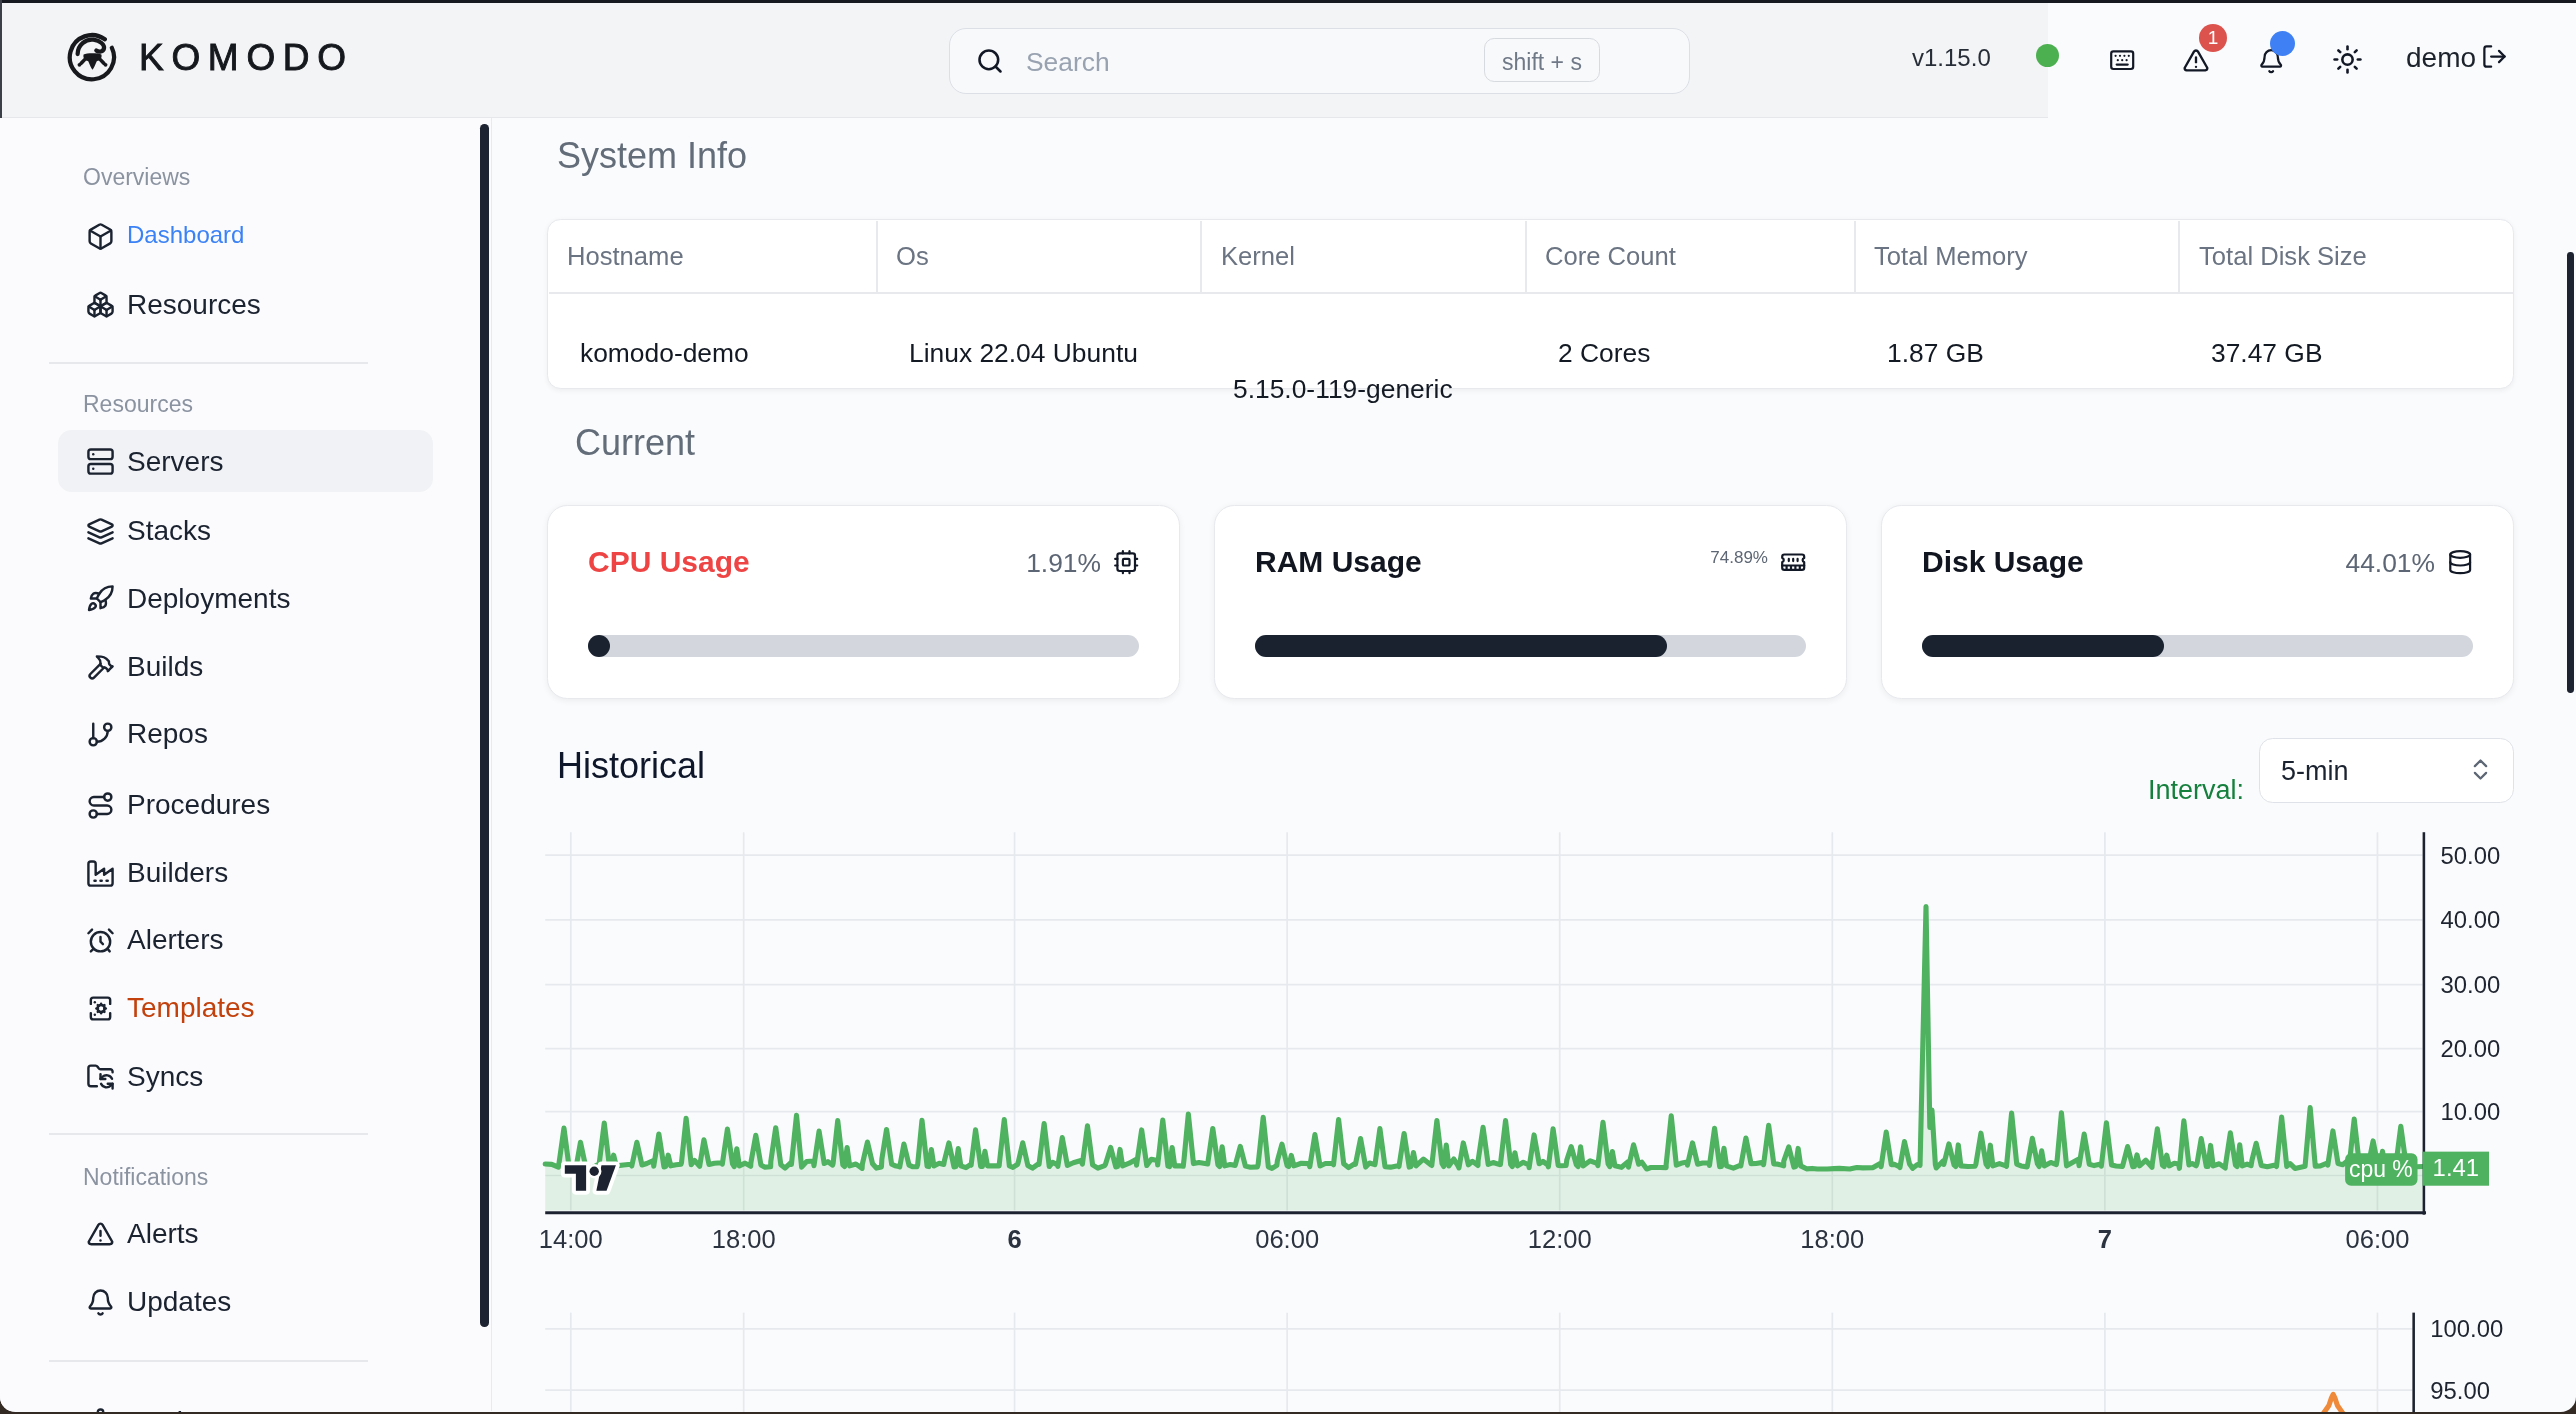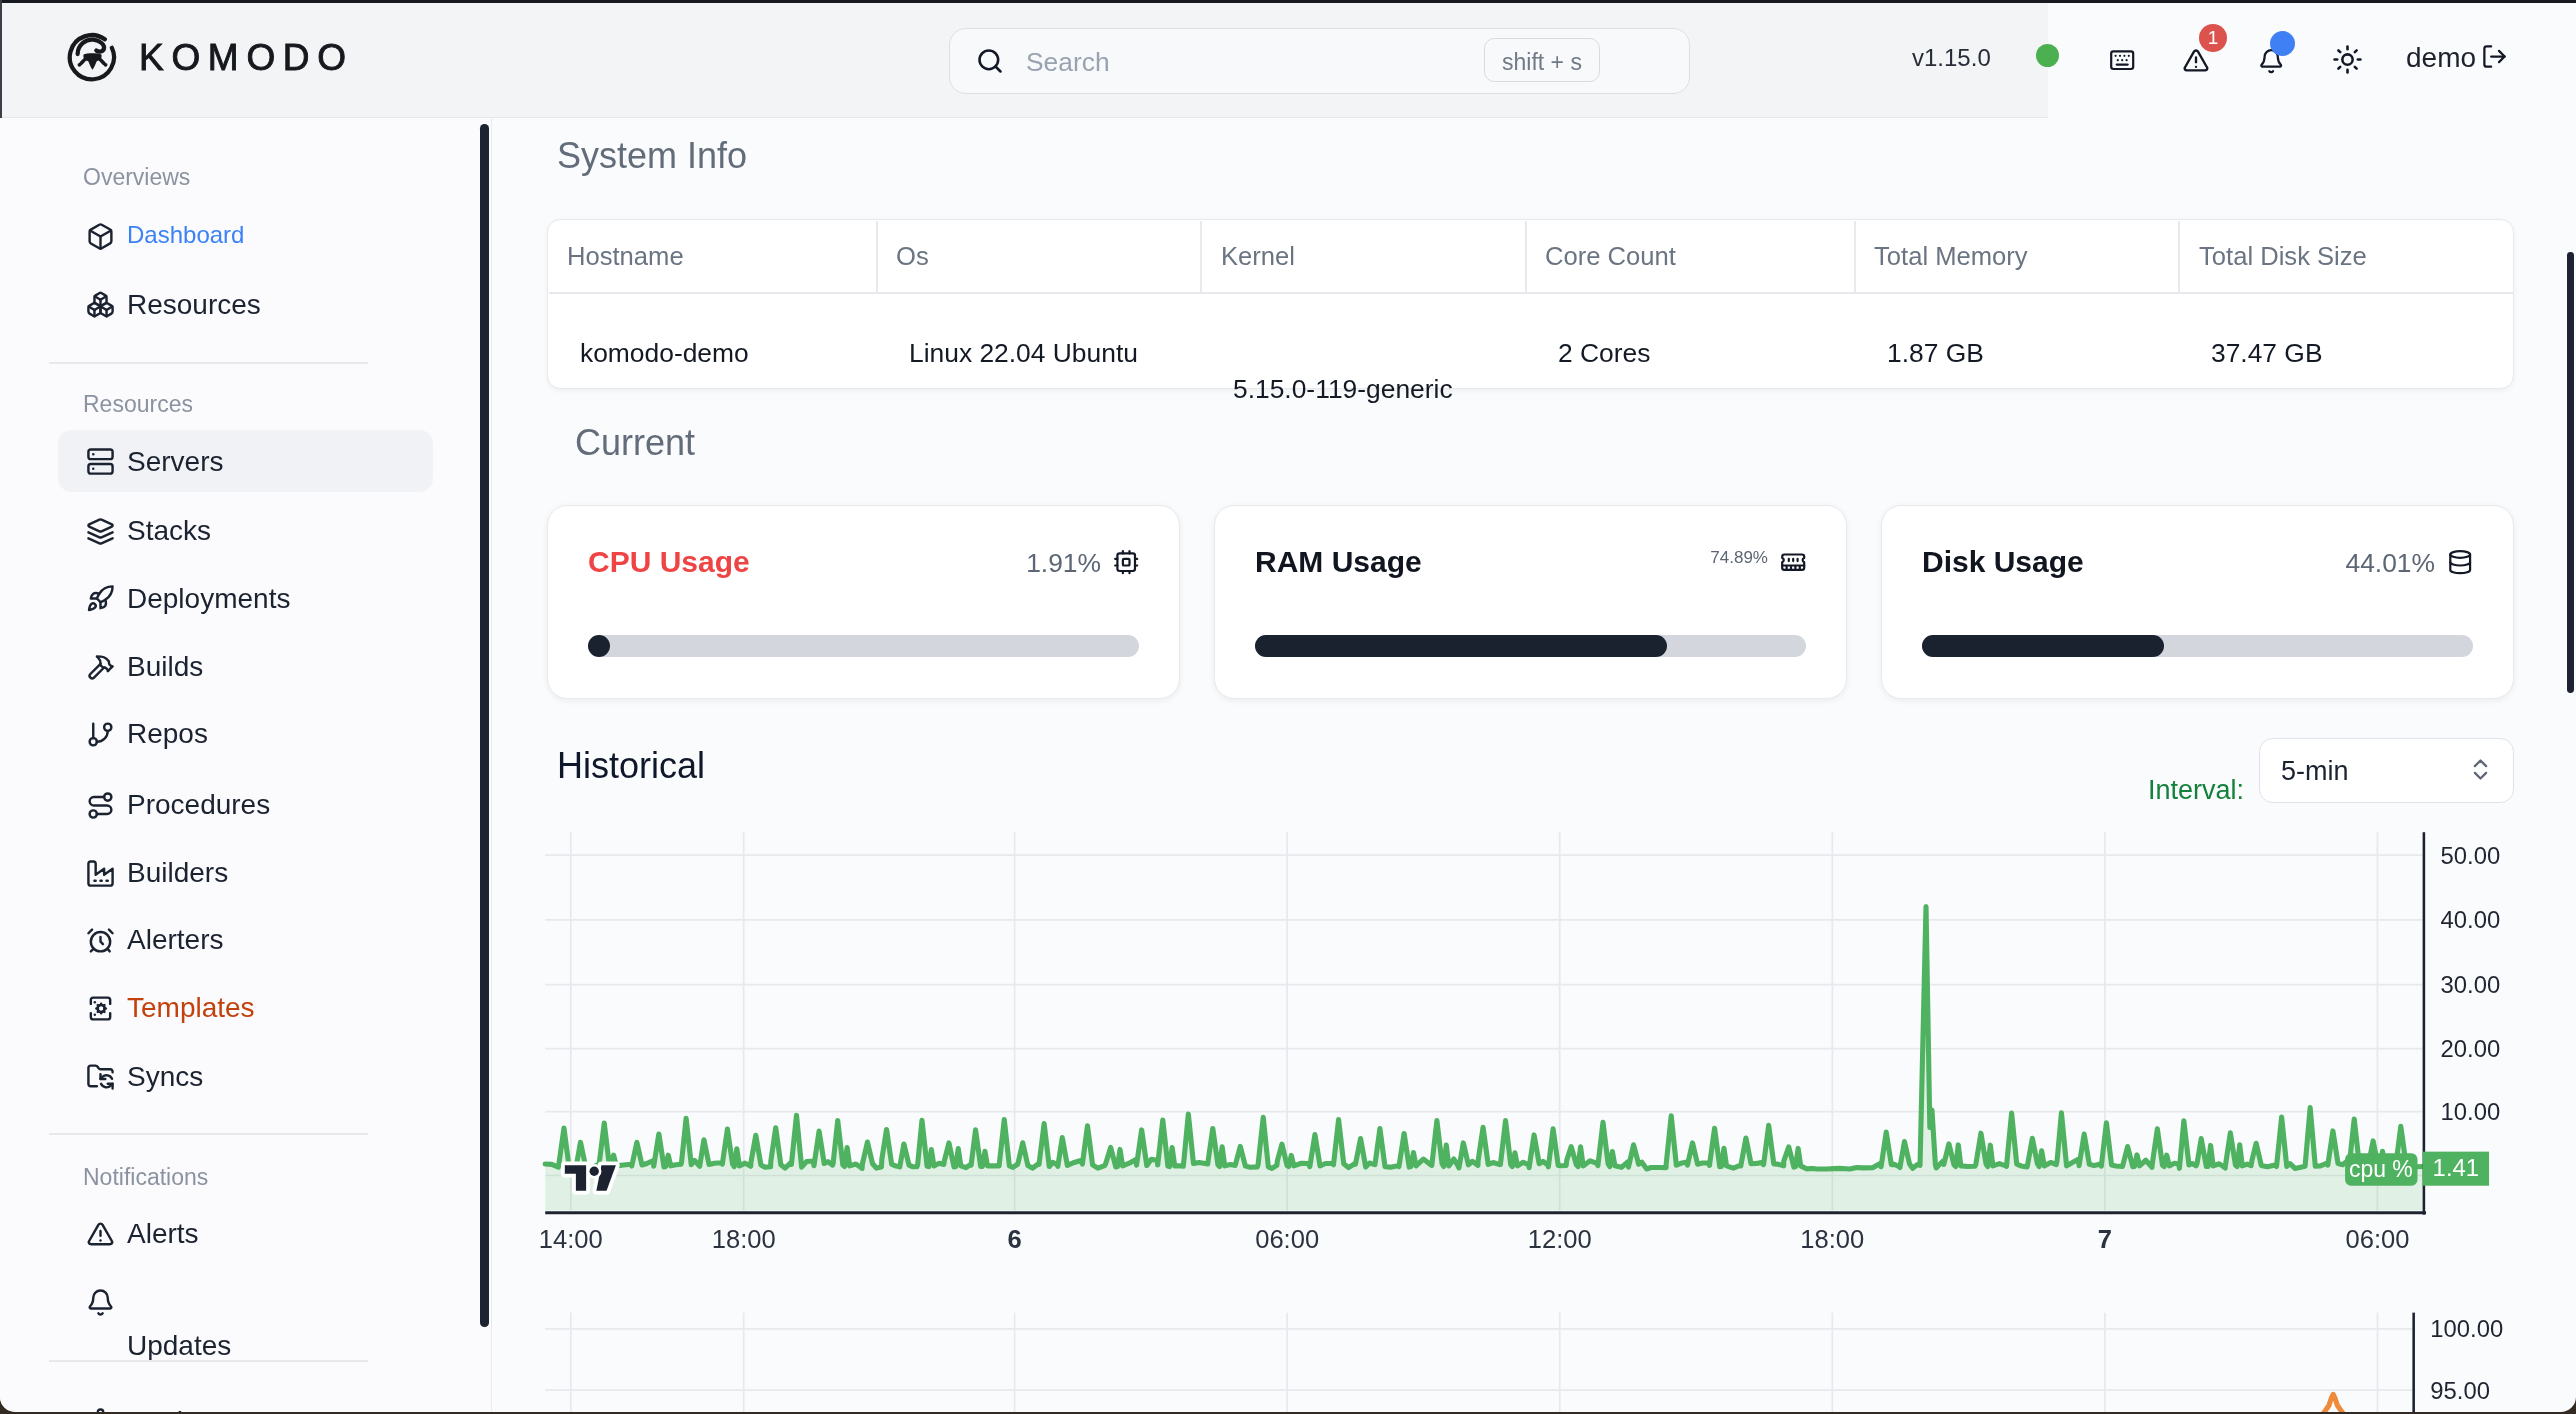--- a/index.html
+++ b/index.html
@@ -229,21 +229,21 @@
     <svg style="position:absolute;left:86px;top:1220px" width="29" height="29" viewBox="0 0 24 24" fill="none" stroke="#1b2230" stroke-width="2" stroke-linecap="round" stroke-linejoin="round">
       <path d="m21.73 18-8-14a2 2 0 0 0-3.48 0l-8 14A2 2 0 0 0 4 20h16a2 2 0 0 0 1.73-2Z"></path>
       <path d="M12 9v4"></path>
       <path d="M12 17h.01"></path>
     </svg>
     <div style="position:absolute;left:127px;top:1218px;font-size:28px;color:#1b2230;">Alerts</div>
     <svg style="position:absolute;left:86px;top:1288px" width="29" height="29" viewBox="0 0 24 24" fill="none" stroke="#1b2230" stroke-width="2" stroke-linecap="round" stroke-linejoin="round">
       <path d="M10.268 21a2 2 0 0 0 3.464 0"></path>
       <path d="M3.262 15.326A1 1 0 0 0 4 17h16a1 1 0 0 0 .74-1.673C19.41 13.956 18 12.499 18 8A6 6 0 0 0 6 8c0 4.499-1.411 5.956-2.738 7.326"></path>
     </svg>
-    <div style="position:absolute;left:127px;top:1286px;font-size:28px;color:#1b2230;margin-top:44px;">Updates</div>
+    <div style="position:absolute;left:127px;top:1286px;font-size:28px;color:#1b2230;">Updates</div>
     <div style="position:absolute;left:49px;top:1360px;width:319px;height:1.7px;background:#e6e8ec;"></div>
     <svg style="position:absolute;left:86px;top:1407px" width="29" height="29" viewBox="0 0 24 24" fill="none" stroke="#1b2230" stroke-width="2" stroke-linecap="round" stroke-linejoin="round">
       <path d="M12.22 2h-.44a2 2 0 0 0-2 2v.18a2 2 0 0 1-1 1.73l-.43.25a2 2 0 0 1-2 0l-.15-.08a2 2 0 0 0-2.73.73l-.22.38a2 2 0 0 0 .73 2.73l.15.1a2 2 0 0 1 1 1.72v.51a2 2 0 0 1-1 1.74l-.15.09a2 2 0 0 0-.73 2.73l.22.38a2 2 0 0 0 2.73.73l.15-.08a2 2 0 0 1 2 0l.43.25a2 2 0 0 1 1 1.73V20a2 2 0 0 0 2 2h.44a2 2 0 0 0 2-2v-.18a2 2 0 0 1 1-1.73l.43-.25a2 2 0 0 1 2 0l.15.08a2 2 0 0 0 2.73-.73l.22-.39a2 2 0 0 0-.73-2.73l-.15-.08a2 2 0 0 1-1-1.74v-.5a2 2 0 0 1 1-1.74l.15-.09a2 2 0 0 0 .73-2.73l-.22-.38a2 2 0 0 0-2.73-.73l-.15.08a2 2 0 0 1-2 0l-.43-.25a2 2 0 0 1-1-1.73V4a2 2 0 0 0-2-2z"></path>
       <circle cx="12" cy="12" r="3"></circle>
     </svg>
     <div style="position:absolute;left:127px;top:1406px;font-size:28px;color:#1b2230;">Settings</div>
     <svg style="position:absolute;left:86px;top:994px" width="29" height="29" viewBox="0 0 24 24" fill="none" stroke="#1b2230" stroke-width="2" stroke-linecap="round" stroke-linejoin="round">
       <path d="M4 8.2V5a2 2 0 0 1 2-2h12a2 2 0 0 1 2 2v3.2"></path>
       <path d="M4 15.8V19a2 2 0 0 0 2 2h12a2 2 0 0 0 2-2v-3.2"></path>
       <circle cx="12.5" cy="12" r="3"></circle>

